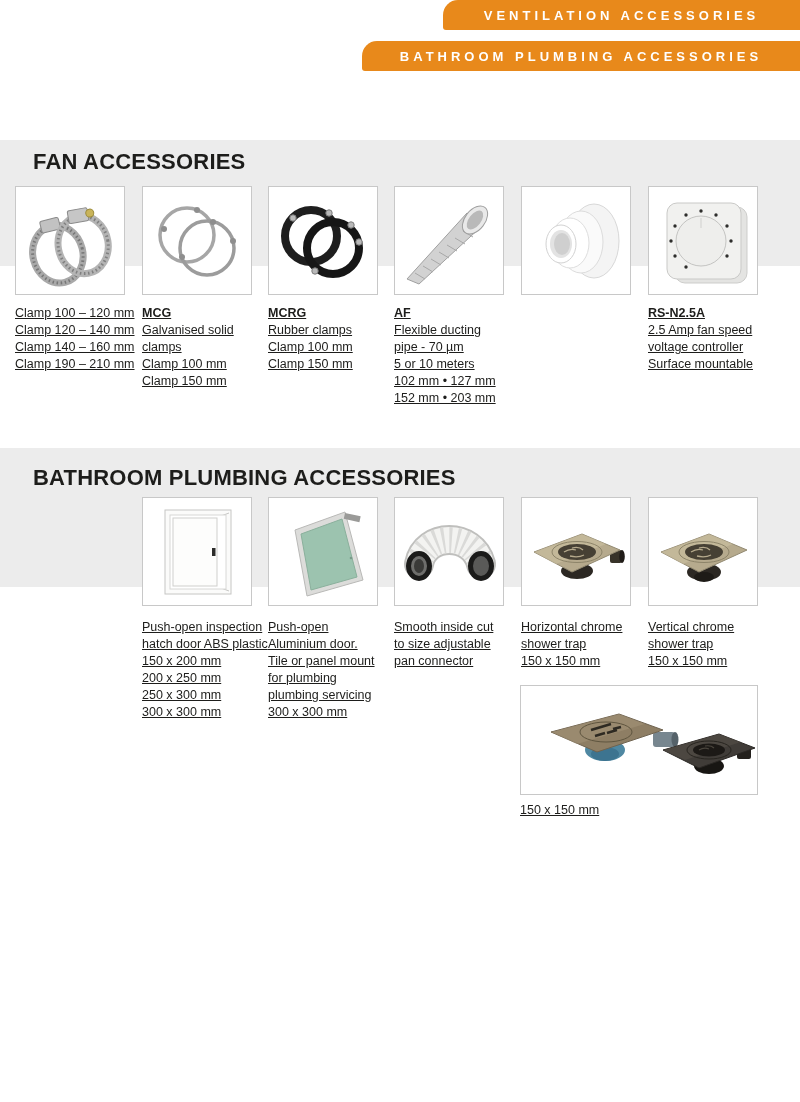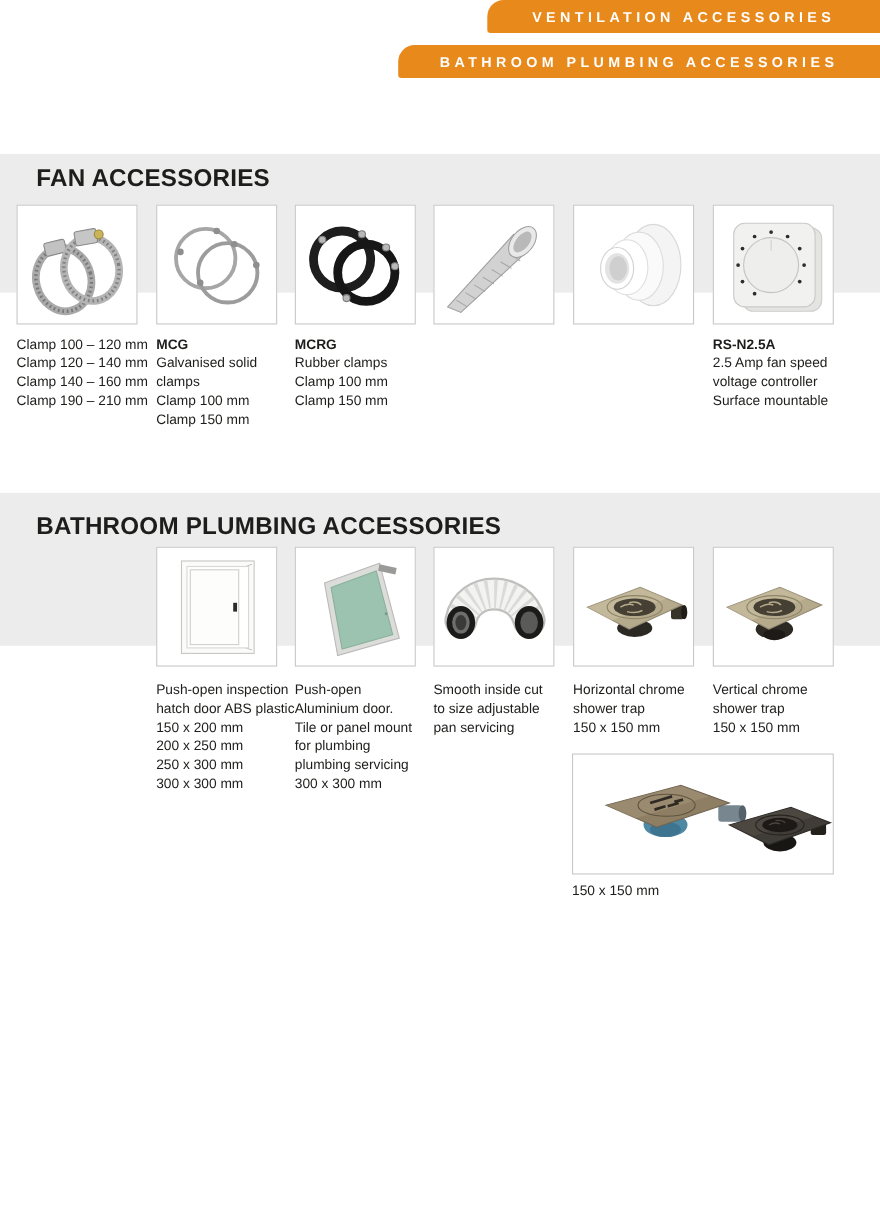--- a/index.html
+++ b/index.html
@@ -26,21 +26,21 @@
   #title-2{top:465px;}
   .pbox{
     position:absolute;width:108px;height:107px;background:#ffffff;
     border:1px solid #c8c8c8;
   }
   .pbox svg{display:block;}
   .wbox{
     position:absolute;left:520px;top:685px;width:236px;height:108px;
     background:#ffffff;border:1px solid #c8c8c8;
   }
-  .pcol{position:absolute;width:132px;font-size:12.5px;line-height:17px;}
+  .pcol{position:absolute;width:132px;font-size:12.5px;line-height:17px;text-decoration:underline;}
   .pcode{font-weight:bold;}
   .line{white-space:nowrap;}
   .page-num{position:absolute;left:722px;top:1045px;width:28px;text-align:center;font-size:16px;font-weight:bold;}
   .footer-rule{position:absolute;left:760px;top:1048px;width:2px;height:54px;background:#e8891b;}
 </style>
 </head>
 <body>
 
 <div class="page">
 
@@ -140,20 +140,28 @@
     <div class="line">clamps</div>
     <div class="line">Clamp 100 mm</div>
     <div class="line">Clamp 150 mm</div>
   </div>
   <div class="pcol" style="left:268px;top:305px">
     <div class="line pcode">MCRG</div>
     <div class="line">Rubber clamps</div>
     <div class="line">Clamp 100 mm</div>
     <div class="line">Clamp 150 mm</div>
   </div>
+  <div class="pcol" style="left:394px;top:305px">
+    <div class="line pcode">AF</div>
+    <div class="line">Flexible ducting</div>
+    <div class="line">pipe - 70 µm</div>
+    <div class="line">5 or 10 meters</div>
+    <div class="line">102 mm • 127 mm</div>
+    <div class="line">152 mm • 203 mm</div>
+  </div>
   <div class="pcol" style="left:648px;top:305px">
     <div class="line pcode">RS-N2.5A</div>
     <div class="line">2.5 Amp fan speed</div>
     <div class="line">voltage controller</div>
     <div class="line">Surface mountable</div>
   </div>
 
   <div class="band" id="band-2"></div>
   <div class="section-title" id="title-2">BATHROOM PLUMBING ACCESSORIES</div>
 
@@ -222,21 +230,21 @@
     <div class="line">Push-open</div>
     <div class="line">Aluminium door.</div>
     <div class="line">Tile or panel mount</div>
     <div class="line">for plumbing</div>
     <div class="line">plumbing servicing</div>
     <div class="line">300 x 300 mm</div>
   </div>
   <div class="pcol" style="left:394px;top:619px">
     <div class="line">Smooth inside cut</div>
     <div class="line">to size adjustable</div>
-    <div class="line">pan servicing</div>
+    <div class="line">pan connector</div>
   </div>
   <div class="pcol" style="left:521px;top:619px">
     <div class="line">Horizontal chrome</div>
     <div class="line">shower trap</div>
     <div class="line">150 x 150 mm</div>
   </div>
   <div class="pcol" style="left:648px;top:619px">
     <div class="line">Vertical chrome</div>
     <div class="line">shower trap</div>
     <div class="line">150 x 150 mm</div>

